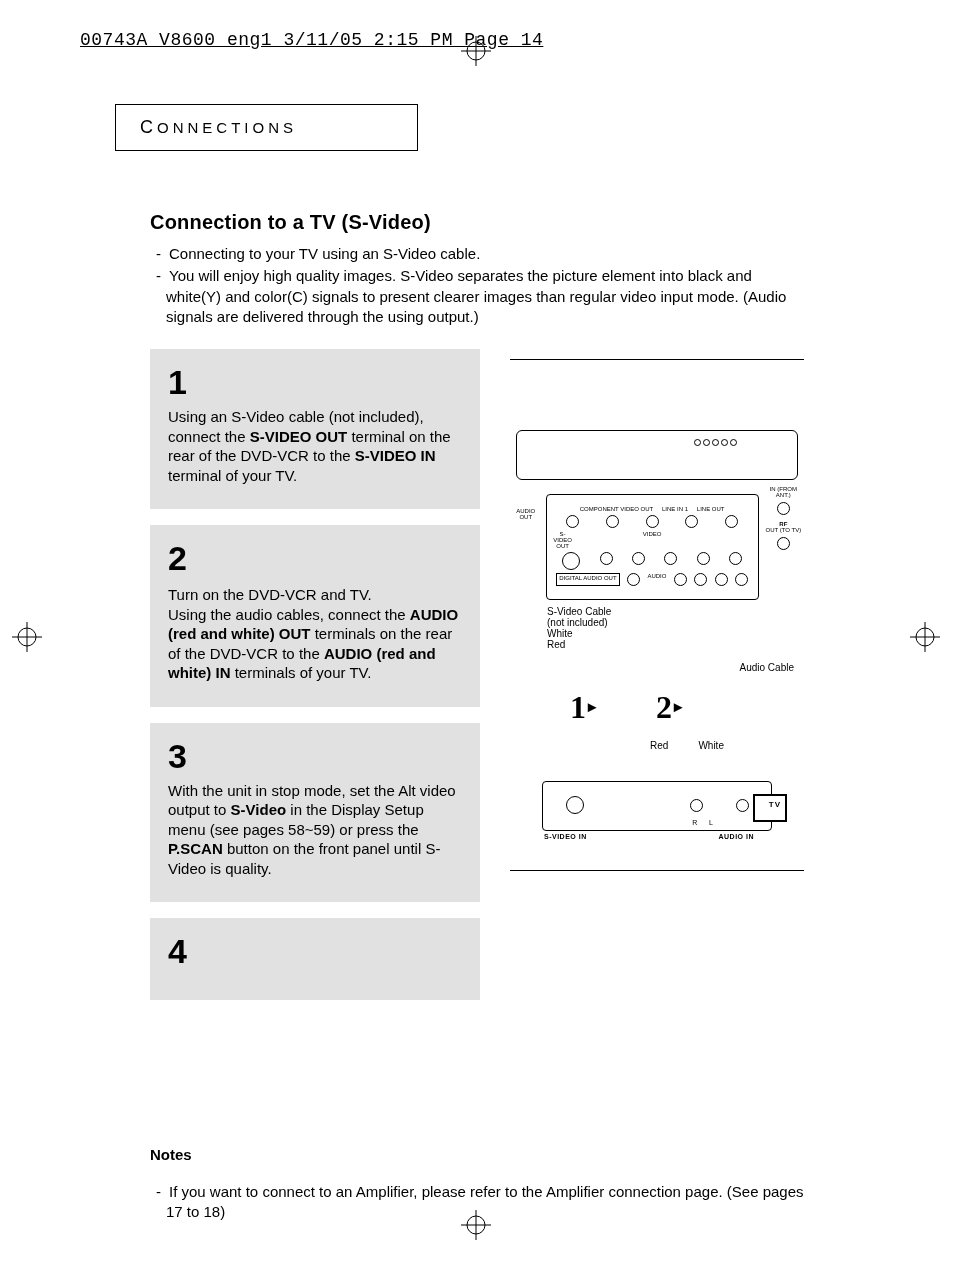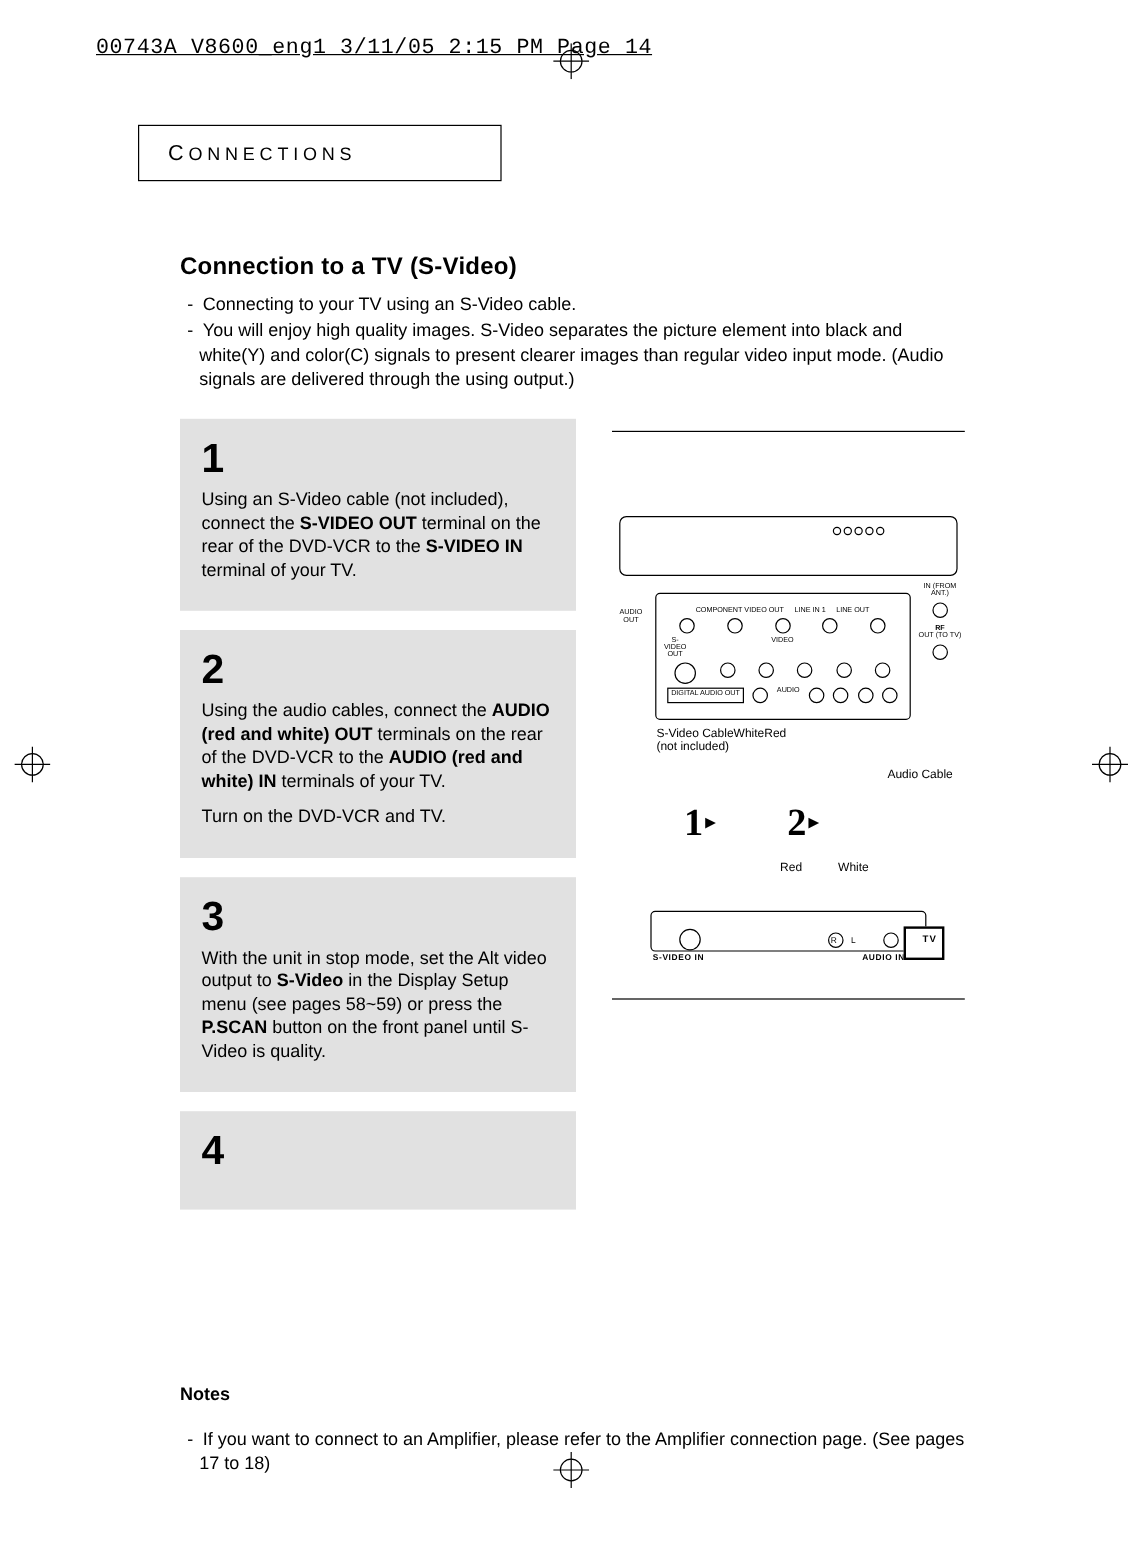--- a/index.html
+++ b/index.html
@@ -131,29 +131,29 @@
     margin: 3px 0;
   }
   .jack {
     width: 11px; height: 11px;
     border: 1.5px solid #000;
     border-radius: 50%;
     display: inline-block;
   }
   .jack-big { width:16px; height:16px;}
   .label-tiny { font-size:6px; text-align:center; line-height:1; }
-  .cable-labels { display:flex; padding: 6px 10px 0 20px; font-size:10px; width:230px; margin:0 auto;}
+  .cable-labels { display:flex; justify-content:space-between; padding: 6px 10px 0 20px; font-size:10px; width:230px; margin:0 auto;flex-direction:column;}
   .big-nums { display:flex; gap:60px; font-size:32px; font-family:serif; font-weight:bold; margin:16px 0 0 60px;}
   .big-nums span::after { content:"▸"; font-size:16px; margin-left:2px; vertical-align:6px;}
   .tv-box {
     border:1.5px solid #000;
     border-radius:4px;
     width:216px;
     margin: 30px auto 0 auto;
-    padding: 14px 6px 0 6px;
+    padding: 14px 6px 16px 6px;
     position:relative;
     display:flex;
     justify-content:space-around;
     align-items:center;
   }
   .tv-icon {
     width:30px; height:24px; border:2px solid #000; display:inline-block; position:absolute; right:-16px; top:12px; background:#fff;
   }
   .tv-label { position:absolute; right:-10px; top:18px; font-size:8px; font-weight:bold; letter-spacing:1px;}
   .tv-in-labels { display:flex; justify-content:space-between; width:210px; margin:2px auto 0 auto; font-size:7px; font-weight:bold; padding:0 24px 0 8px; letter-spacing:0.5px;}
@@ -237,24 +237,24 @@
 
     <div class="left-col">
 
       <div class="step">
         <div class="step-num">1</div>
         <span>Using an S-Video cable (not included), connect the </span><b>S-VIDEO OUT</b><span> terminal on the rear of the DVD-VCR to the </span><b>S-VIDEO IN</b><span> terminal of your TV.</span>
       </div>
 
       <div class="step">
         <div class="step-num">2</div>
+        <div style="margin-top:10px;">Turn on the DVD-VCR and TV.</div>
         <div>
           <span>Using the audio cables, connect the </span><b>AUDIO (red and white) OUT</b><span> terminals on the rear of the DVD-VCR to the </span><b>AUDIO (red and white) IN</b><span> terminals of your TV.</span>
         </div>
-        <div style="margin-top:10px;">Turn on the DVD-VCR and TV.</div>
       </div>
 
       <div class="step">
         <div class="step-num">3</div>
         <span>With the unit in stop mode, set the Alt video output to </span><b>S-Video</b><span> in the Display Setup menu (see pages 58~59) or press the </span><b>P.SCAN</b><span> button on the front panel until S-Video is quality.</span>
       </div>
 
       <div class="step">
         <div class="step-num">4</div>
       </div>

